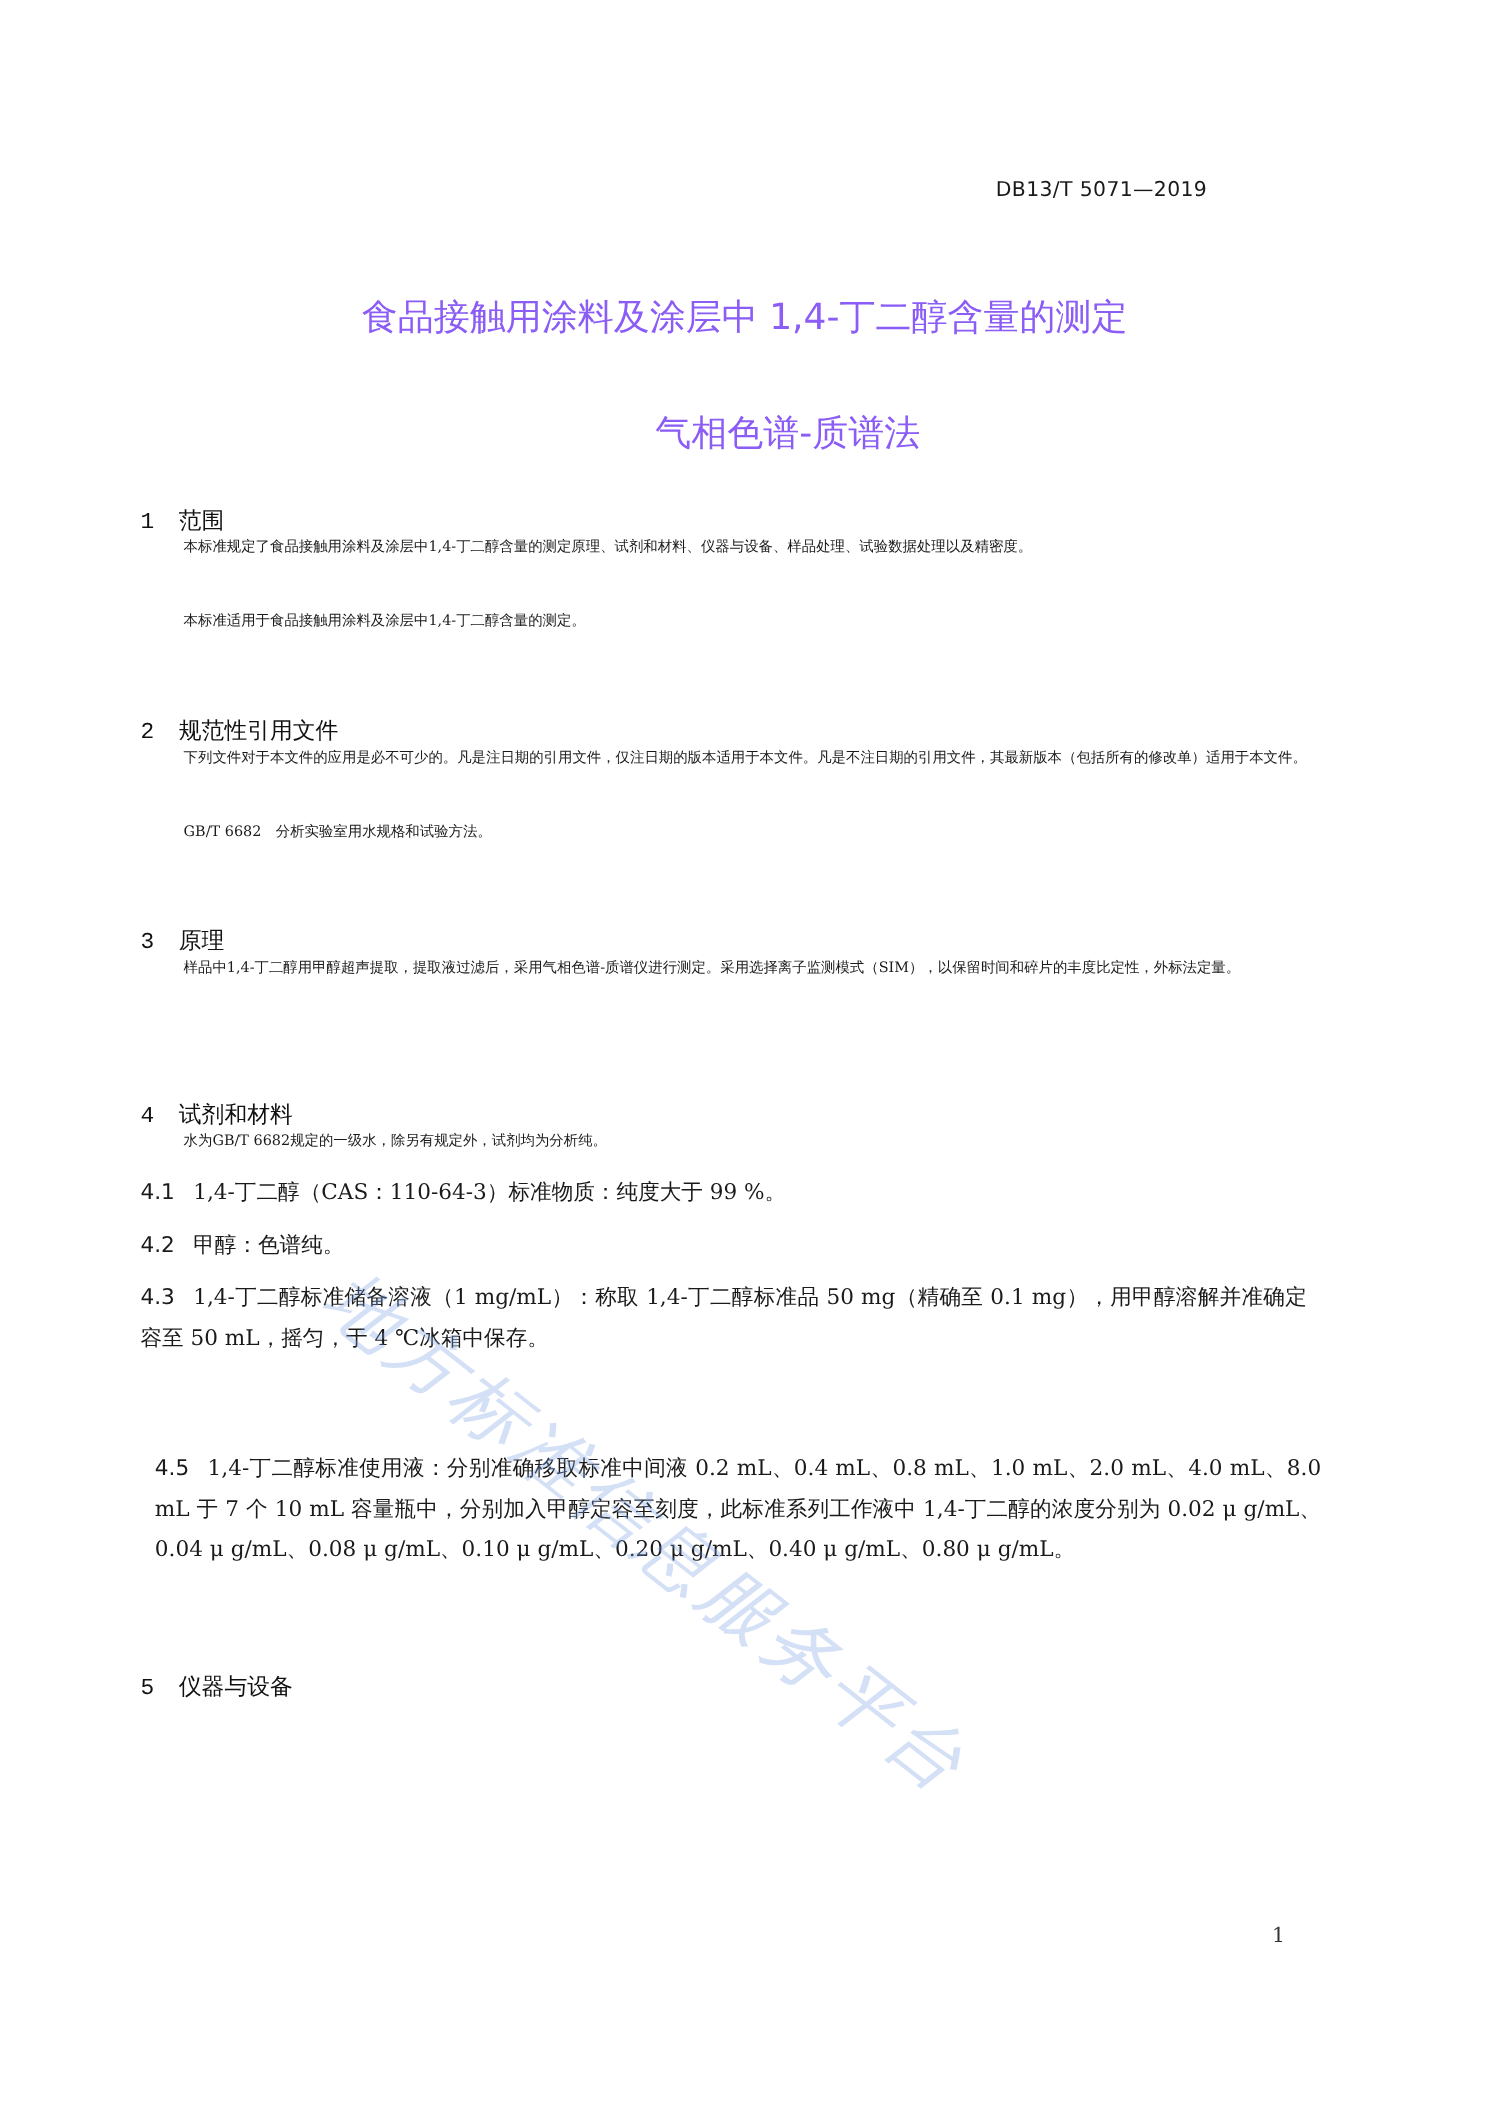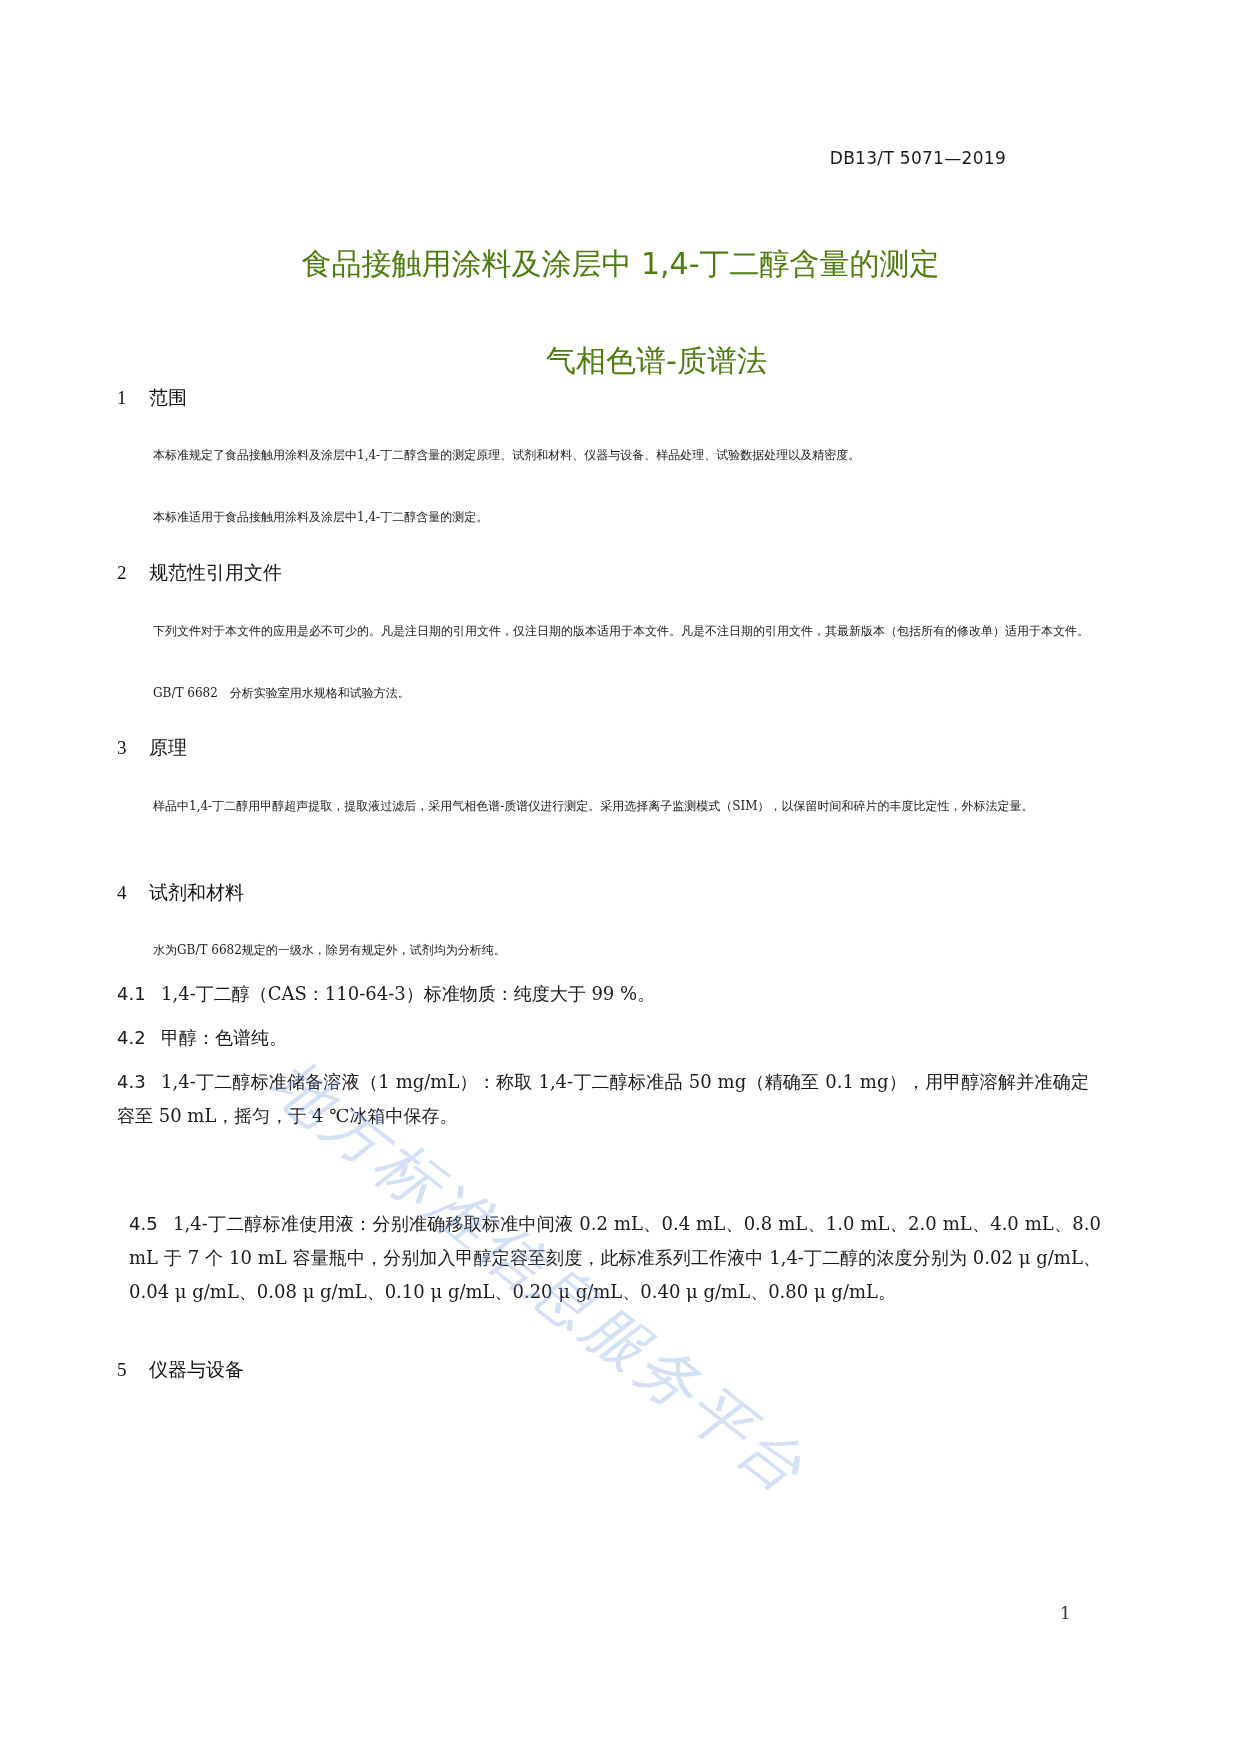--- a/index.html
+++ b/index.html
@@ -28,31 +28,32 @@
       font-family: "DejaVu Sans", "Liberation Sans", sans-serif;
       font-size: 17px;
       letter-spacing: 0.3px;
     }
     .title {
       position: absolute;
       left: 0; width: 1241px;
       text-align: center;
       font-family: "DejaVu Sans", "Liberation Sans", sans-serif;
       font-size: 30px;
-      color: #4d7c0f;
+      color: #8b5cf6;
     }
     .title-1 { top: 244px; }
     .title-2 { top: 341px; padding-left: 36px; }
 
     .heading {
       position: absolute;
       left: 117px;
-      font-family: Liberation Serif, serif;
+      font-family: Liberation Mono, monospace;
       font-size: 19px;
       color: #111;
+      margin-top: 36px;
     }
     .heading .num { display: inline-block; width: 32px; }
 
     .para {
       position: absolute;
       left: 117px;
       width: 972px;
       font-size: 12px;
       line-height: 34px;
       color: #1a1a1a;

